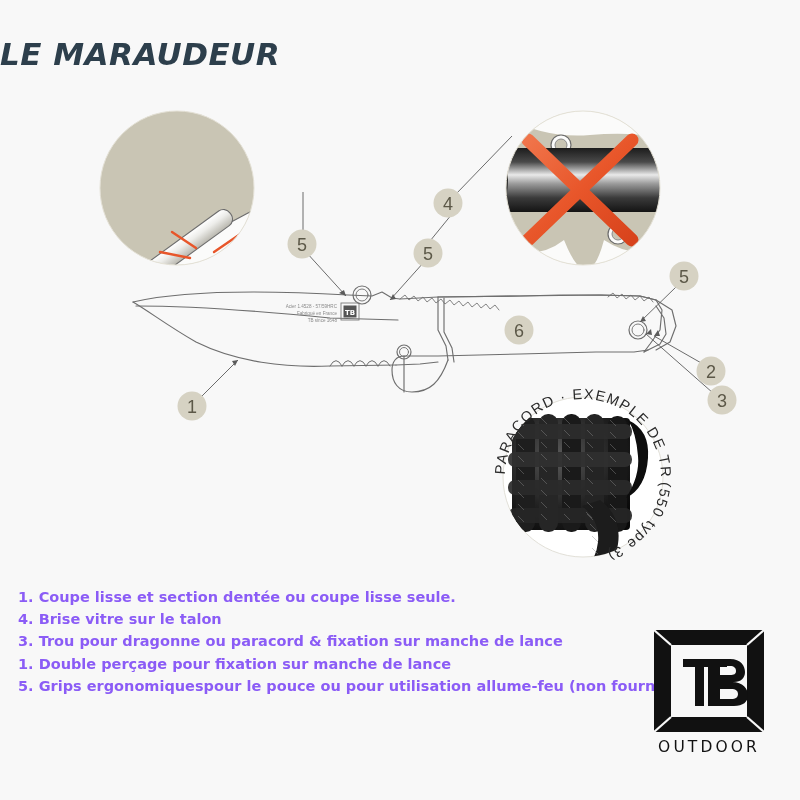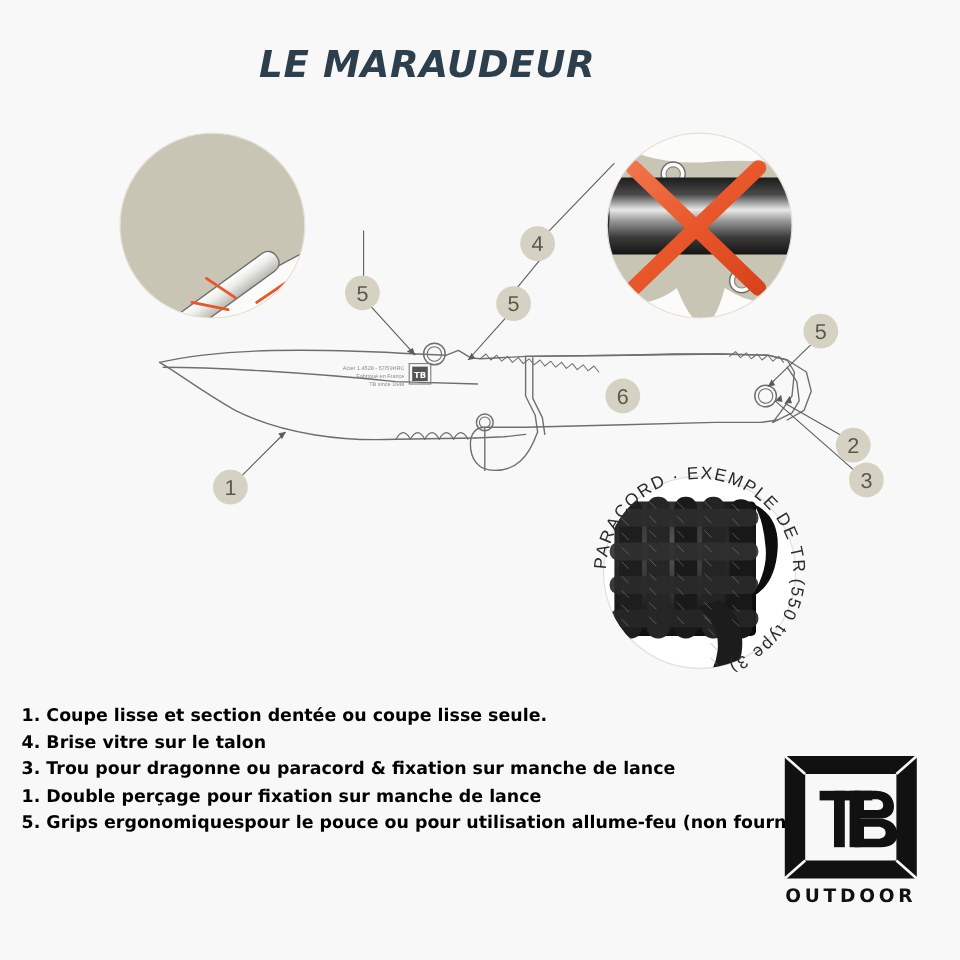--- a/index.html
+++ b/index.html
@@ -15,21 +15,21 @@
     overflow: hidden;
     font-family: "Liberation Sans", sans-serif;
   }
 
   
   #title {
     position: absolute;
     top: 36px;
     left: 0;
     width: 712px;
-    text-align: center;
+    text-align: left;
     font-family: "DejaVu Sans", sans-serif;
     font-size: 31px;
     font-weight: bold;
     font-style: italic;
     letter-spacing: 0.5px;
     color: #2d3f4c;
     white-space: nowrap;
   }
 
   
@@ -45,21 +45,21 @@
   #legend {
     position: absolute;
     left: 18px;
     top: 586px;
     width: 630px;
   }
   .legend-line {
     font-family: "DejaVu Sans", sans-serif;
     font-size: 14.5px;
     font-weight: bold;
-    color: #000000;
+    color: #8b5cf6;
     line-height: 22.2px;
     white-space: nowrap;
   }
 
   
   #logo {
     position: absolute;
     left: 650px;
     top: 628px;
     width: 122px;
@@ -73,21 +73,21 @@
     height: 106px;
   }
   #logo-word {
     position: absolute;
     left: 0;
     top: 110px;
     width: 118px;
     text-align: center;
     font-family: "DejaVu Sans", sans-serif;
     font-size: 15.5px;
-    font-weight: bold;
+    font-weight: normal;
     letter-spacing: 3.1px;
     color: #111111;
   }
 </style>
 </head>
 <body>
 
 <div id="page">
 
   <div id="title">LE MARAUDEUR</div>

